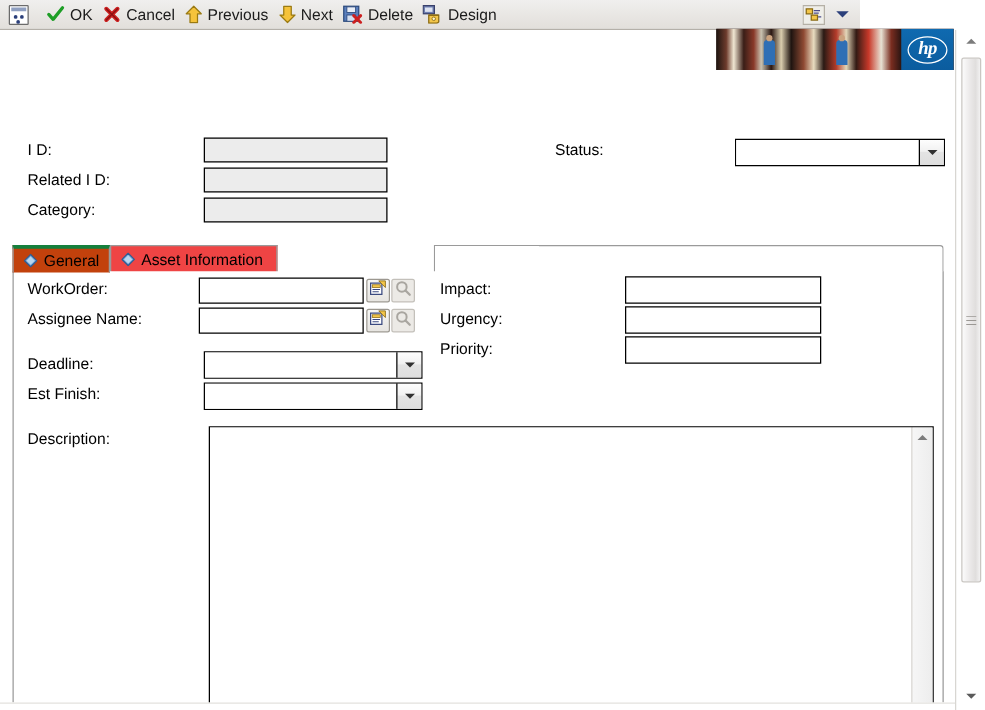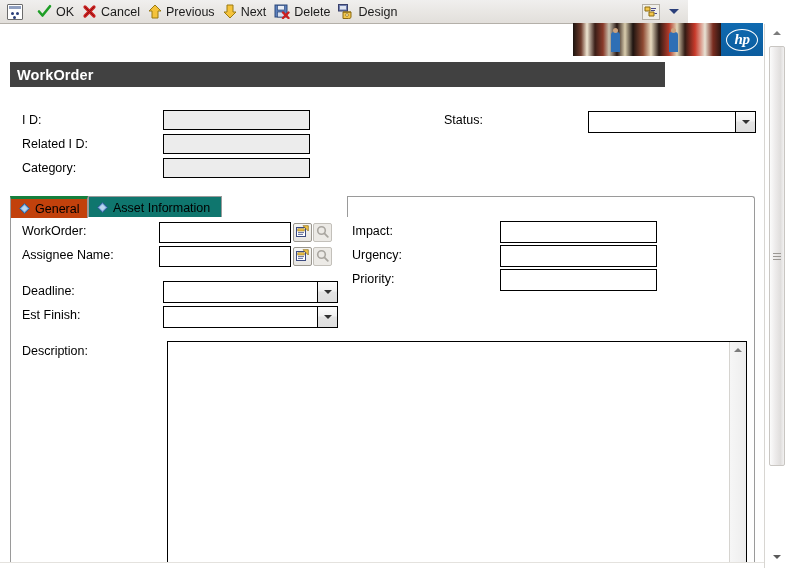--- a/index.html
+++ b/index.html
@@ -213,21 +213,21 @@
     left: 10px; top: 196px;
     width: 745px; height: 22px;
   }
   .tab {
     position: absolute;
     top: 0; height: 22px;
     display: flex; align-items: center;
     padding: 0 8px;
     font-size: 12.5px;
     color: #000000;
-    background: #0f766e;
+    background: #ef4444;
     border: 1px solid #9a9a9a;
     border-bottom: none;
     white-space: nowrap;
   }
   .tab.active {
     border-top: 3px solid #15803d;
     background: #c2410c;
     z-index: 3;
   }
   .tab .diamond {
@@ -440,23 +440,20 @@
     <div class="head1"></div>
     <div class="tech2"></div>
     <div class="head2"></div>
     <div class="hp-logo">
       <div class="oval">
         <span class="txt">hp</span>
       </div>
     </div>
   </div>
 
-  <div class="title-bar">
-    <span class="t">WorkOrder</span>
-  </div>
 
   <div class="lbl-static" style="left:22px; top:113px;">I D:</div>
   <div class="field-ro" style="left:163px; top:110px; width:147px;"></div>
 
   <div class="lbl-static" style="left:22px; top:137px;">Related I D:</div>
   <div class="field-ro" style="left:163px; top:134px; width:147px;"></div>
 
   <div class="lbl-static" style="left:22px; top:161px;">Category:</div>
   <div class="field-ro" style="left:163px; top:158px; width:147px;"></div>
 

